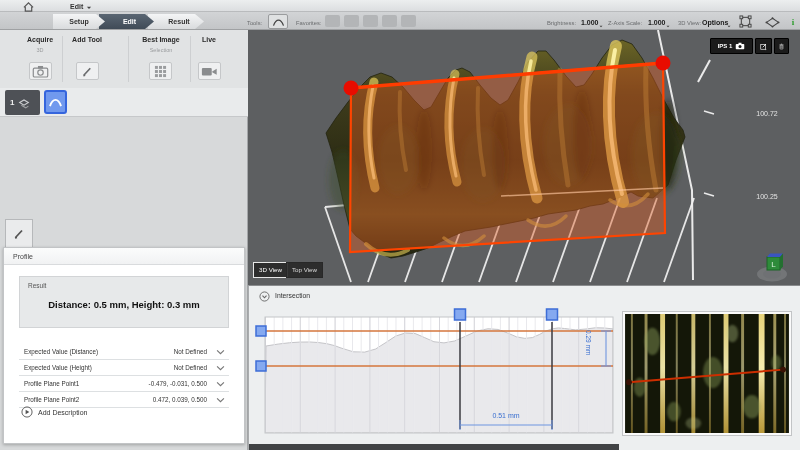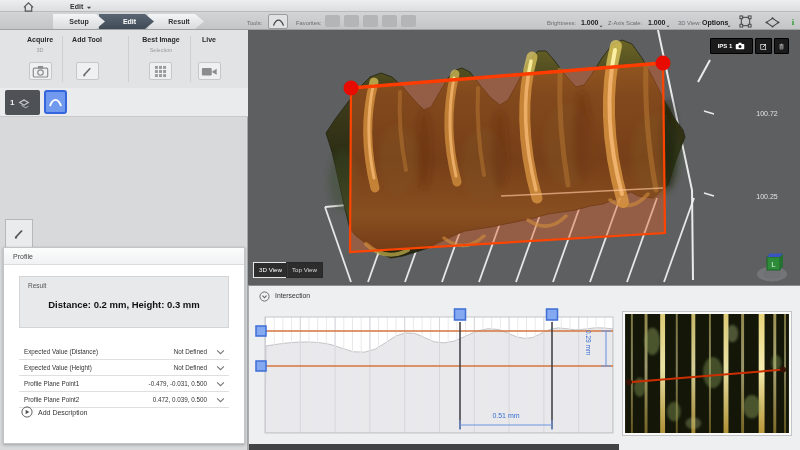--- a/index.html
+++ b/index.html
@@ -220,21 +220,21 @@
     <div id="penciltab">
       <svg width="14" height="14" viewBox="0 0 14 14">
         <path d="M3.5,10.5 L10,3.5 M3,11 L5,10.5" stroke="#555" stroke-width="1.8" fill="none"></path>
         </svg>
     </div>
 
     <div id="profilecard">
       <div id="profiletitle">Profile</div>
       <div id="resultbox">
         <span class="rl">Result</span>
-        <span class="rv">Distance: 0.2 mm, Height: 0.3 mm</span>
+        <span class="rv">Distance: 0.5 mm, Height: 0.3 mm</span>
       </div>
 
       <div class="prow" style="top:96px;">
         <span class="pl">Expected Value (Distance)</span>
         <span class="pv">Not Defined</span>
         <svg class="chev" width="9" height="6" viewBox="0 0 10 7">
           <path d="M1,1.5 L5,5.5 L9,1.5" fill="none" stroke="#777" stroke-width="1.3"></path>
           </svg>
       </div>
       <div class="prow" style="top:112px;">

